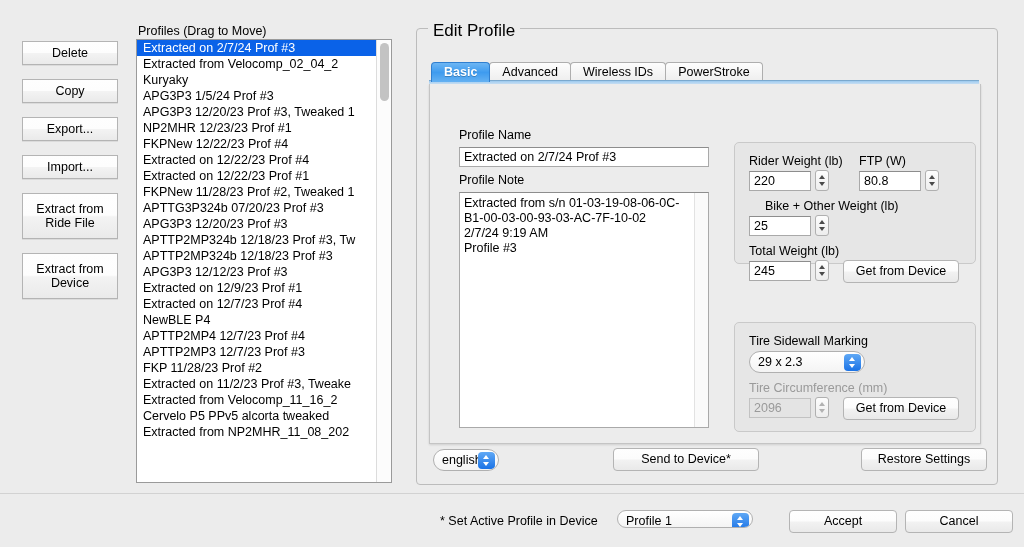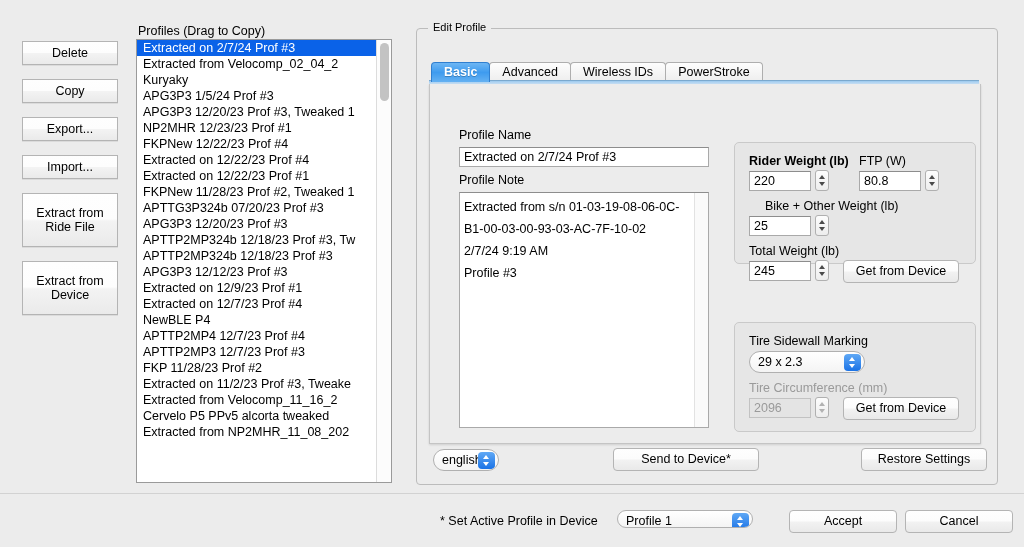--- a/index.html
+++ b/index.html
@@ -43,21 +43,21 @@
     text-align: center;
     padding: 0;
     line-height: 1.16;
     cursor: default;
   }
   .left-col .aqua-btn {
     height: 24px;
     margin-bottom: 14px;
   }
   .left-col .aqua-btn.tall {
-    height: 54px;
+    height: 46px;
     margin-bottom: 14px;
   }
 
   
   .profiles-label {
     position: absolute;
     left: 138px;
     top: 24px;
     font-size: 12.5px;
     color: #000;
@@ -120,21 +120,21 @@
     border: 1px solid #bcbcbc;
     border-radius: 4px;
     background: transparent;
   }
   .group-title {
     position: absolute;
     top: -8px;
     left: 11px;
     padding: 0 5px;
     background: #ececec;
-    font-size: 11px;
+    font-size: 17px;
     color: #000;
   }
   #edit-profile-box {
     left: 416px;
     top: 28px;
     width: 580px;
     height: 455px;
   }
 
   
@@ -229,21 +229,21 @@
     overflow: hidden;
   }
   #profile-note-text {
     position: absolute;
     left: 0; top: 0;
     right: 14px;
     bottom: 0;
     padding: 3px 4px;
     font-family: "Liberation Sans", sans-serif;
     font-size: 12.5px;
-    line-height: 22px;
+    line-height: 15px;
     color: #000;
     white-space: pre-wrap;
     word-break: break-word;
     overflow: hidden;
   }
   .note-scrollbar {
     position: absolute;
     top: 0; right: 0;
     width: 14px;
     height: 100%;
@@ -398,21 +398,21 @@
 
   <div class="left-col" id="left-col">
       <div class="aqua-btn" style="display: flex; align-items: center; justify-content: center;">Delete</div>
       <div class="aqua-btn" style="display: flex; align-items: center; justify-content: center;">Copy</div>
       <div class="aqua-btn" style="display: flex; align-items: center; justify-content: center;">Export...</div>
       <div class="aqua-btn" style="display: flex; align-items: center; justify-content: center;">Import...</div>
       <div class="aqua-btn tall" style="display: flex; align-items: center; justify-content: center;">Extract from<br>Ride File</div>
       <div class="aqua-btn tall" style="display: flex; align-items: center; justify-content: center;">Extract from<br>Device</div>
     </div>
 
-  <div class="profiles-label">Profiles (Drag to Copy)</div>
+  <div class="profiles-label">Profiles (Drag to Move)</div>
   <div class="list-frame">
     <div class="list-inner" id="profiles-list-inner">
         <div class="list-row selected">Extracted on 2/7/24 Prof #3</div>
         <div class="list-row">Extracted from Velocomp_02_04_2</div>
         <div class="list-row">Kuryaky</div>
         <div class="list-row">APG3P3 1/5/24 Prof #3</div>
         <div class="list-row">APG3P3 12/20/23 Prof #3, Tweaked 1</div>
         <div class="list-row">NP2MHR 12/23/23 Prof #1</div>
         <div class="list-row">FKPNew 12/22/23 Prof #4</div>
         <div class="list-row">Extracted on 12/22/23 Prof #4</div>
@@ -457,21 +457,21 @@
 
       <div class="field-label" style="left:29px; top:89px;">Profile Note</div>
       <div id="profile-note-area">
         <div id="profile-note-text">Extracted from s/n 01-03-19-08-06-0C-B1-00-03-00-93-03-AC-7F-10-02
 2/7/24 9:19 AM
 Profile #3</div>
         <div class="note-scrollbar"></div>
       </div>
 
       <div class="group-box" id="weights-box">
-        <div class="field-label" style="left:14px; top:11px;font-weight:bold;">Rider Weight (lb)</div>
+        <div class="field-label" style="left:14px; top:11px;">Rider Weight (lb)</div>
         <div class="num-input" style="left:14px; top:28px; width:62px;">220</div>
         <div class="stepper" style="left:80px; top:27px;"></div>
 
         <div class="field-label" style="left:124px; top:11px;">FTP (W)</div>
         <div class="num-input" style="left:124px; top:28px; width:62px;">80.8</div>
         <div class="stepper" style="left:190px; top:27px;"></div>
 
         <div class="field-label" style="left:30px; top:56px;">Bike + Other Weight (lb)</div>
         <div class="num-input" style="left:14px; top:73px; width:62px;">25</div>
         <div class="stepper" style="left:80px; top:72px;"></div>

